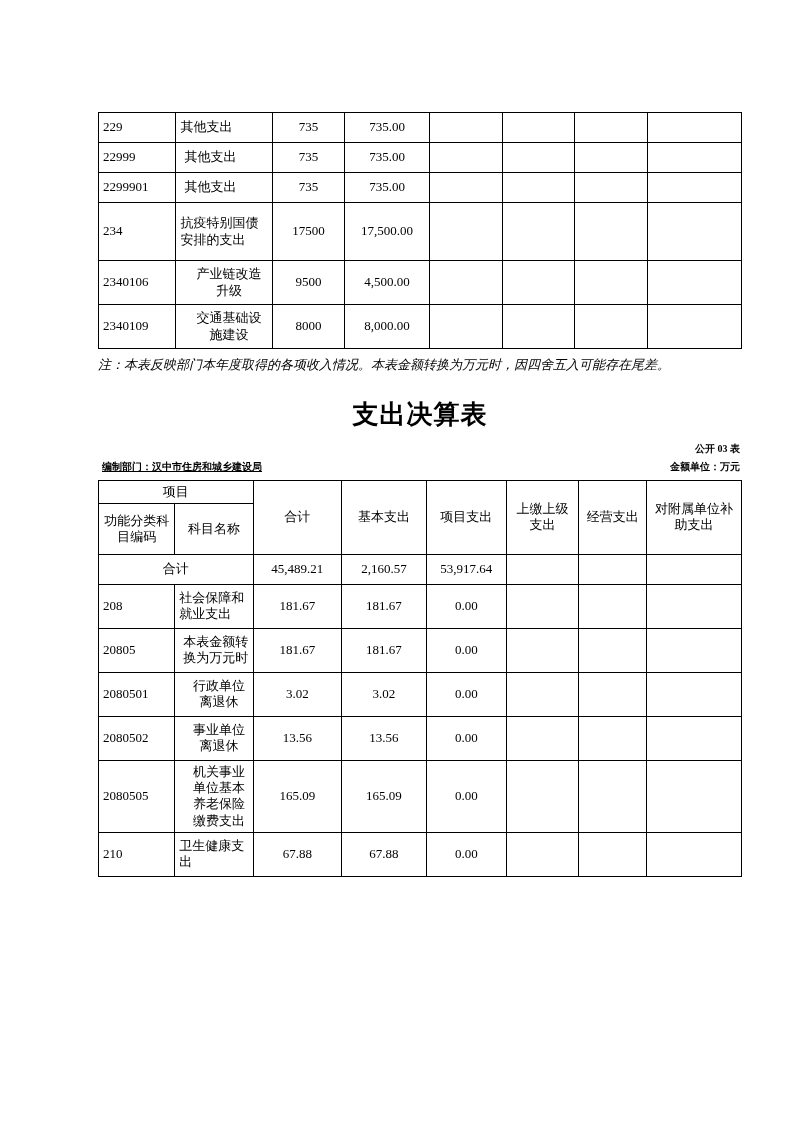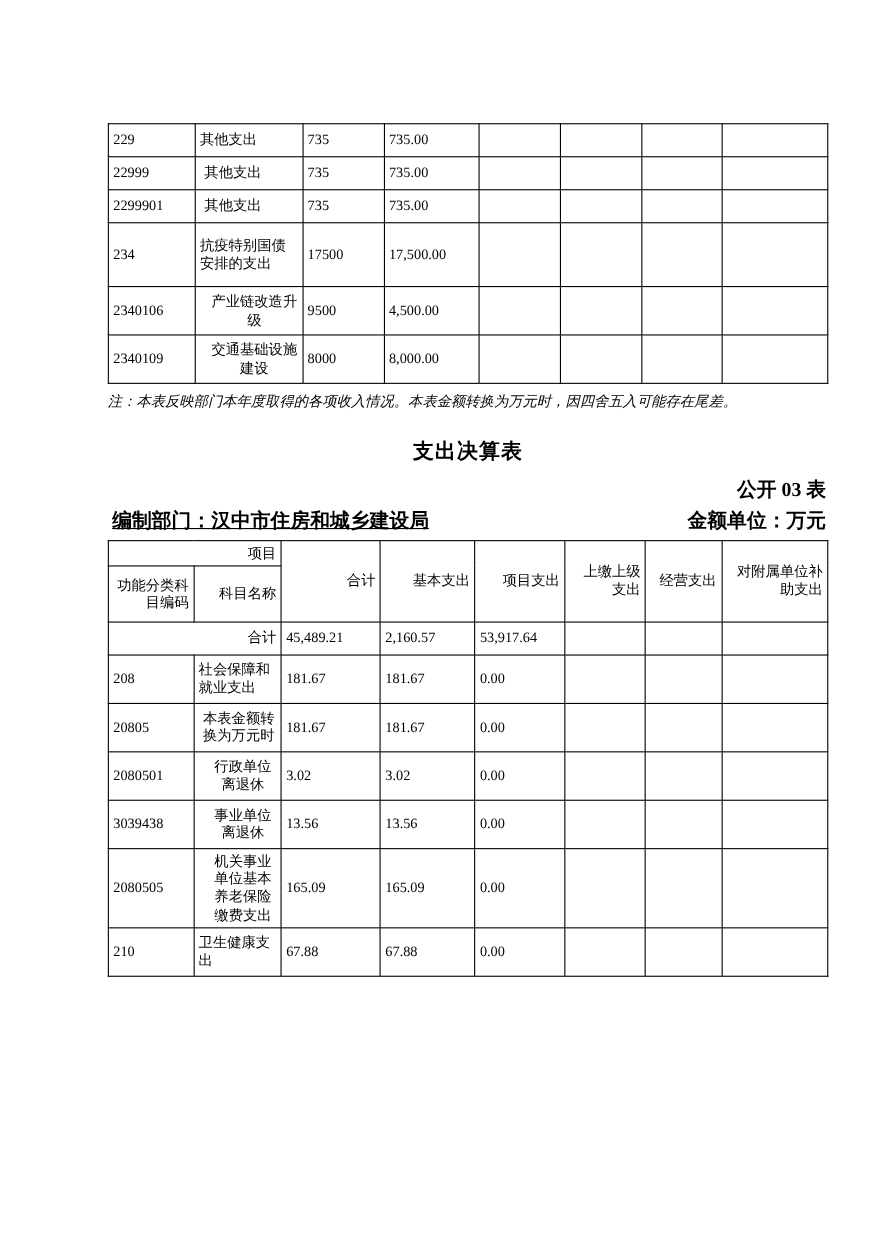--- a/index.html
+++ b/index.html
@@ -12,39 +12,39 @@
     height: 1122px;
     font-family: "Liberation Serif", "DejaVu Serif", serif;
     color: #000000;
     position: relative;
   }
   .page {
     position: relative;
     width: 793px;
     height: 1040px;
     box-sizing: border-box;
-    padding: 112px 40px 0 98px;
+    padding: 112px 51px 0 98px;
   }
 
   table.doc {
     border-collapse: collapse;
     width: 100%;
     table-layout: fixed;
   }
   table.doc td, table.doc th {
     border: 1px solid #000000;
     font-size: 13px;
     font-weight: normal;
     padding: 3px 4px;
     vertical-align: middle;
     line-height: 1.25;
     font-family: "Liberation Serif", "DejaVu Serif", serif;
   }
   .t-left { text-align: left; }
-  .t-right { text-align: left; }
+  .t-right { text-align: center; }
   .indent1 { padding-left: 8px !important; }
   .indent2 { padding-left: 14px !important; text-align: center; }
 
   
   col.c-code { width: 66px; }
   col.c-name { width: 82px; }
   col.c-v1 { width: 62px; }
   col.c-v2 { width: 72px; }
   col.c-v3 { width: 62px; }
   col.c-v4 { width: 62px; }
@@ -55,51 +55,51 @@
     font-size: 13px;
     line-height: 1.5;
     margin-top: 6px;
     text-align: justify;
     font-family: "Liberation Serif", "DejaVu Serif", serif;
     font-style: italic;
   }
 
   .doc-title {
     text-align: center;
-    font-size: 19px;
+    font-size: 26px;
     font-weight: bold;
     margin-top: 22px;
     margin-bottom: 10px;
     letter-spacing: 1px;
     font-family: "Liberation Serif", "DejaVu Serif", serif;
   }
 
   .meta-row {
     display: flex;
     justify-content: space-between;
-    font-size: 18px;
+    font-size: 10px;
     font-weight: bold;
     margin-top: 2px;
   }
   .meta-row.first { justify-content: flex-end; margin-top: 10px; margin-bottom: 4px;}
   .meta-row .left { padding-left: 4px; text-decoration: underline; }
   .meta-row .right { padding-right: 2px; }
 
   
   table.doc2 { margin-top: 6px; }
   col.d-code { width: 74px; }
   col.d-name { width: 76px; }
   col.d-total { width: 86px; }
   col.d-basic { width: 82px; }
   col.d-proj { width: 78px; }
   col.d-up { width: 70px; }
   col.d-oper { width: 66px; }
   col.d-sub { width: 92px; }
 
-  .hdr { text-align: right; font-weight: bold; }
+  .hdr { text-align: center; font-weight: bold; }
   .row-h { height: 30px; }
   .tall { height: 44px; }
   .taller { height: 58px; }
   .tallest { height: 72px; }
 </style>
 </head>
 <body>
 
 <div class="page">
 
@@ -251,21 +251,21 @@
         <td class="t-left">2080501</td>
         <td class="t-left indent2">行政单位离退休</td>
         <td class="t-right">3.02</td>
         <td class="t-right">3.02</td>
         <td class="t-right">0.00</td>
         <td></td>
         <td></td>
         <td></td>
       </tr>
       <tr class="tall">
-        <td class="t-left">3039438</td>
+        <td class="t-left">2080502</td>
         <td class="t-left indent2">事业单位离退休</td>
         <td class="t-right">13.56</td>
         <td class="t-right">13.56</td>
         <td class="t-right">0.00</td>
         <td></td>
         <td></td>
         <td></td>
       </tr>
       <tr class="tallest">
         <td class="t-left">2080505</td>

